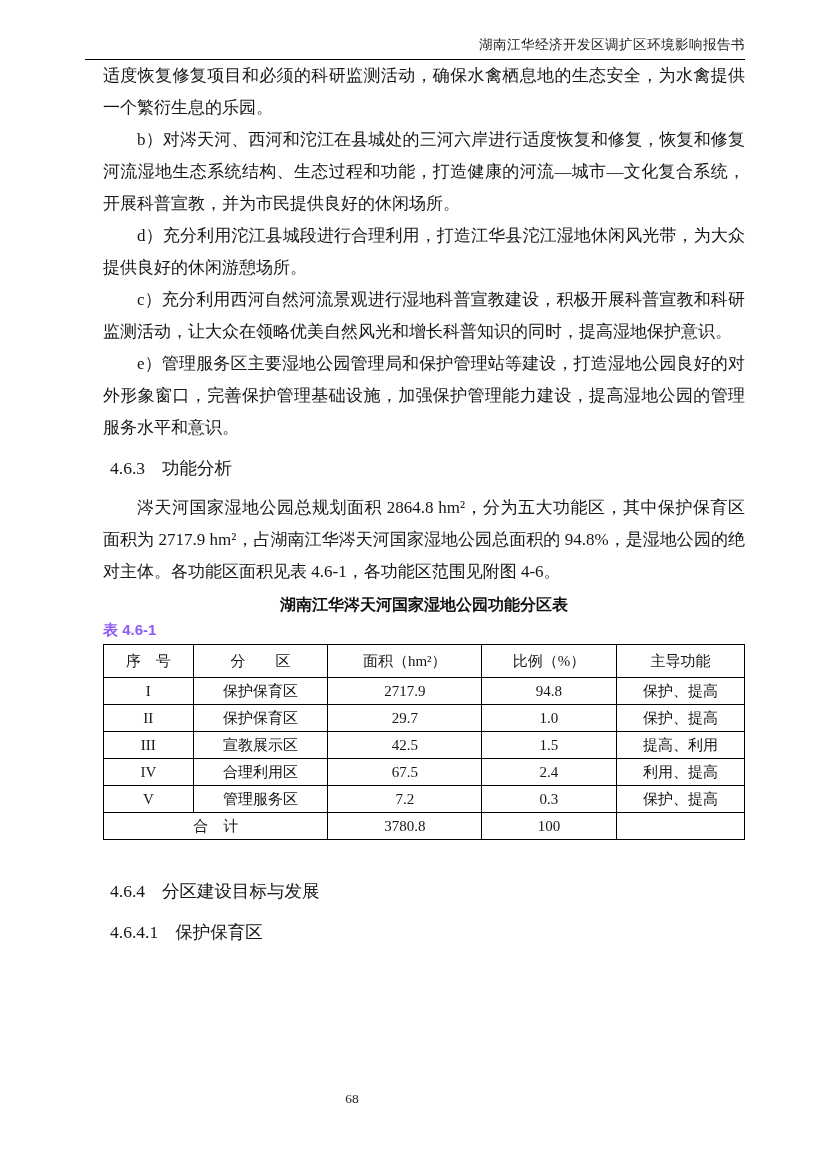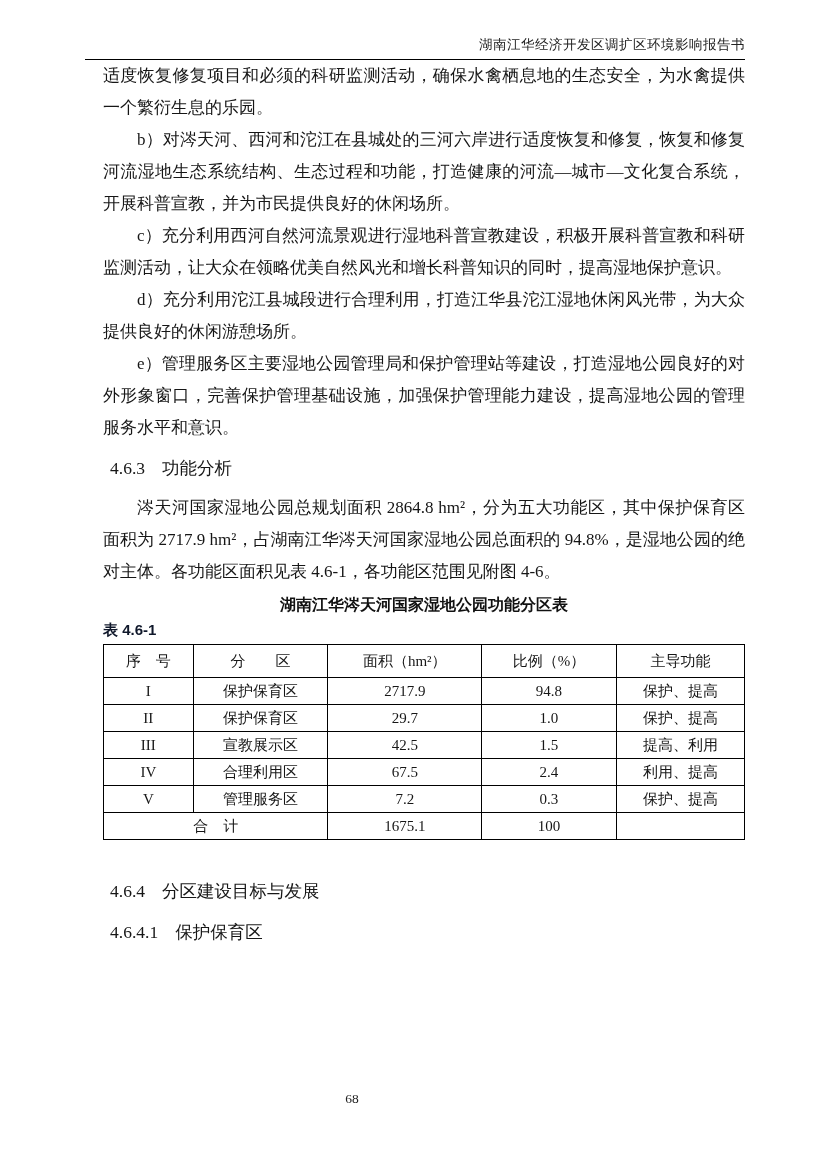--- a/index.html
+++ b/index.html
@@ -53,21 +53,21 @@
     font-size: 16px;
     line-height: 26px;
     margin-top: 4px;
     color: #111;
   }
   .tbl-label {
     font-family: "Liberation Sans", "DejaVu Sans", sans-serif;
     font-weight: bold;
     font-size: 15px;
     line-height: 24px;
-    color: #0f172a;
+    color: #8b5cf6;
   }
   table.zone-table {
     width: 100%;
     border-collapse: collapse;
     table-layout: fixed;
     margin-top: 2px;
   }
   .zone-table th, .zone-table td {
     border: 1px solid #000;
     text-align: center;
@@ -99,22 +99,22 @@
 <div class="page">
 
   <div class="doc-header">
     <span>湖南江华经济开发区调扩区环境影响报告书</span>
   </div>
 
   <div class="content">
 
     <p class="para first-block">适度恢复修复项目和必须的科研监测活动，确保水禽栖息地的生态安全，为水禽提供一个繁衍生息的乐园。</p>
     <p class="para indent">b）对涔天河、西河和沱江在县城处的三河六岸进行适度恢复和修复，恢复和修复河流湿地生态系统结构、生态过程和功能，打造健康的河流—城市—文化复合系统，开展科普宣教，并为市民提供良好的休闲场所。</p>
+    <p class="para indent">d）充分利用沱江县城段进行合理利用，打造江华县沱江湿地休闲风光带，为大众提供良好的休闲游憩场所。</p>
     <p class="para indent">c）充分利用西河自然河流景观进行湿地科普宣教建设，积极开展科普宣教和科研监测活动，让大众在领略优美自然风光和增长科普知识的同时，提高湿地保护意识。</p>
-    <p class="para indent">d）充分利用沱江县城段进行合理利用，打造江华县沱江湿地休闲风光带，为大众提供良好的休闲游憩场所。</p>
     <p class="para indent">e）管理服务区主要湿地公园管理局和保护管理站等建设，打造湿地公园良好的对外形象窗口，完善保护管理基础设施，加强保护管理能力建设，提高湿地公园的管理服务水平和意识。</p>
 
     <h3 class="sec-heading">
       <span class="sec-num">4.6.3</span><span>功能分析</span>
     </h3>
 
     <p class="para indent">涔天河国家湿地公园总规划面积 2864.8 hm²，分为五大功能区，其中保护保育区面积为 2717.9 hm²，占湖南江华涔天河国家湿地公园总面积的 94.8%，是湿地公园的绝对主体。各功能区面积见表 4.6-1，各功能区范围见附图 4-6。</p>
 
     <div class="tbl-caption">湖南江华涔天河国家湿地公园功能分区表</div>
     <div class="tbl-label">表 4.6-1</div>
@@ -167,21 +167,21 @@
         </tr>
         <tr>
           <td>V</td>
           <td>管理服务区</td>
           <td>7.2</td>
           <td>0.3</td>
           <td>保护、提高</td>
         </tr>
         <tr>
           <td colspan="2">合　计</td>
-          <td>1675.1</td>
+          <td>3780.8</td>
           <td>100</td>
           <td></td>
         </tr>
       </tbody>
     </table>
 
     <h3 class="sec-heading gap-top">
       <span class="sec-num">4.6.4</span><span>分区建设目标与发展</span>
     </h3>
 

